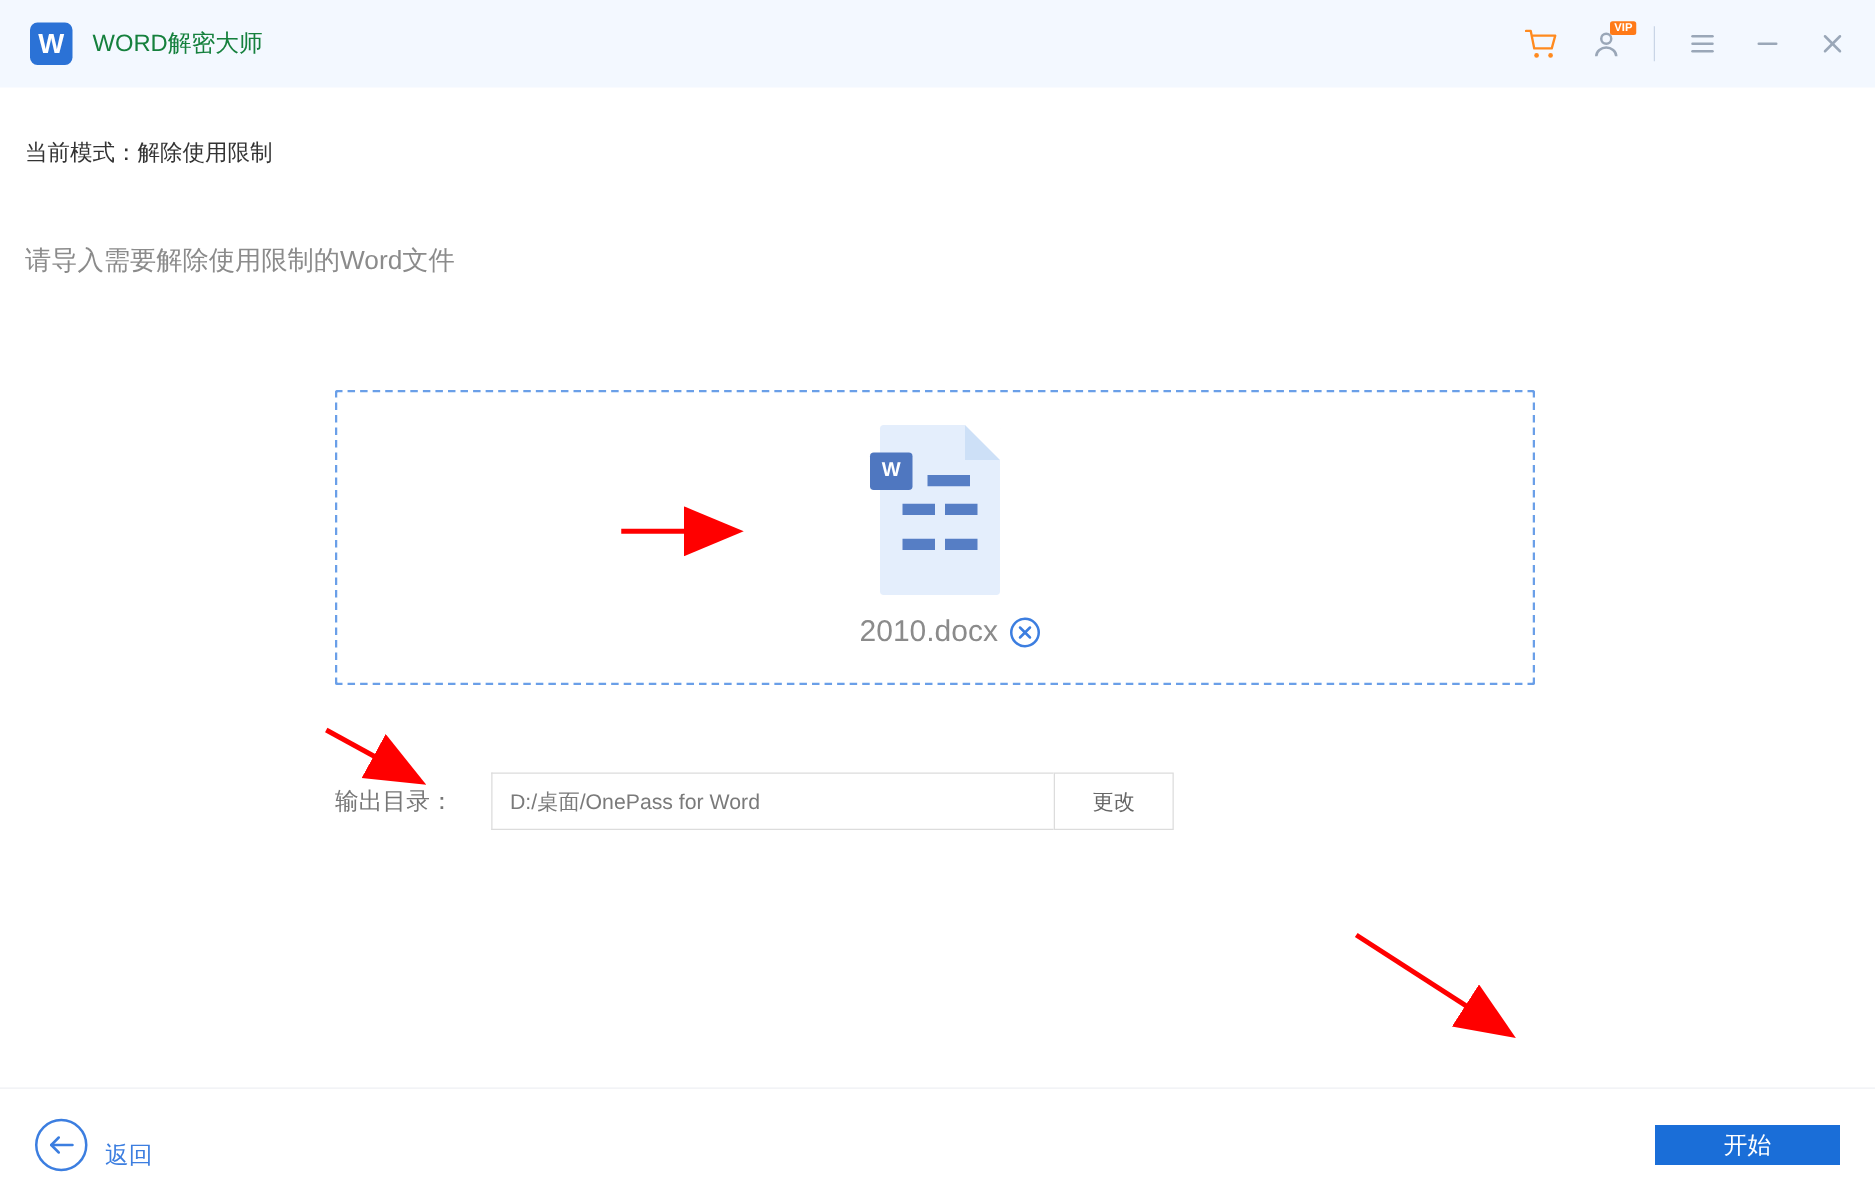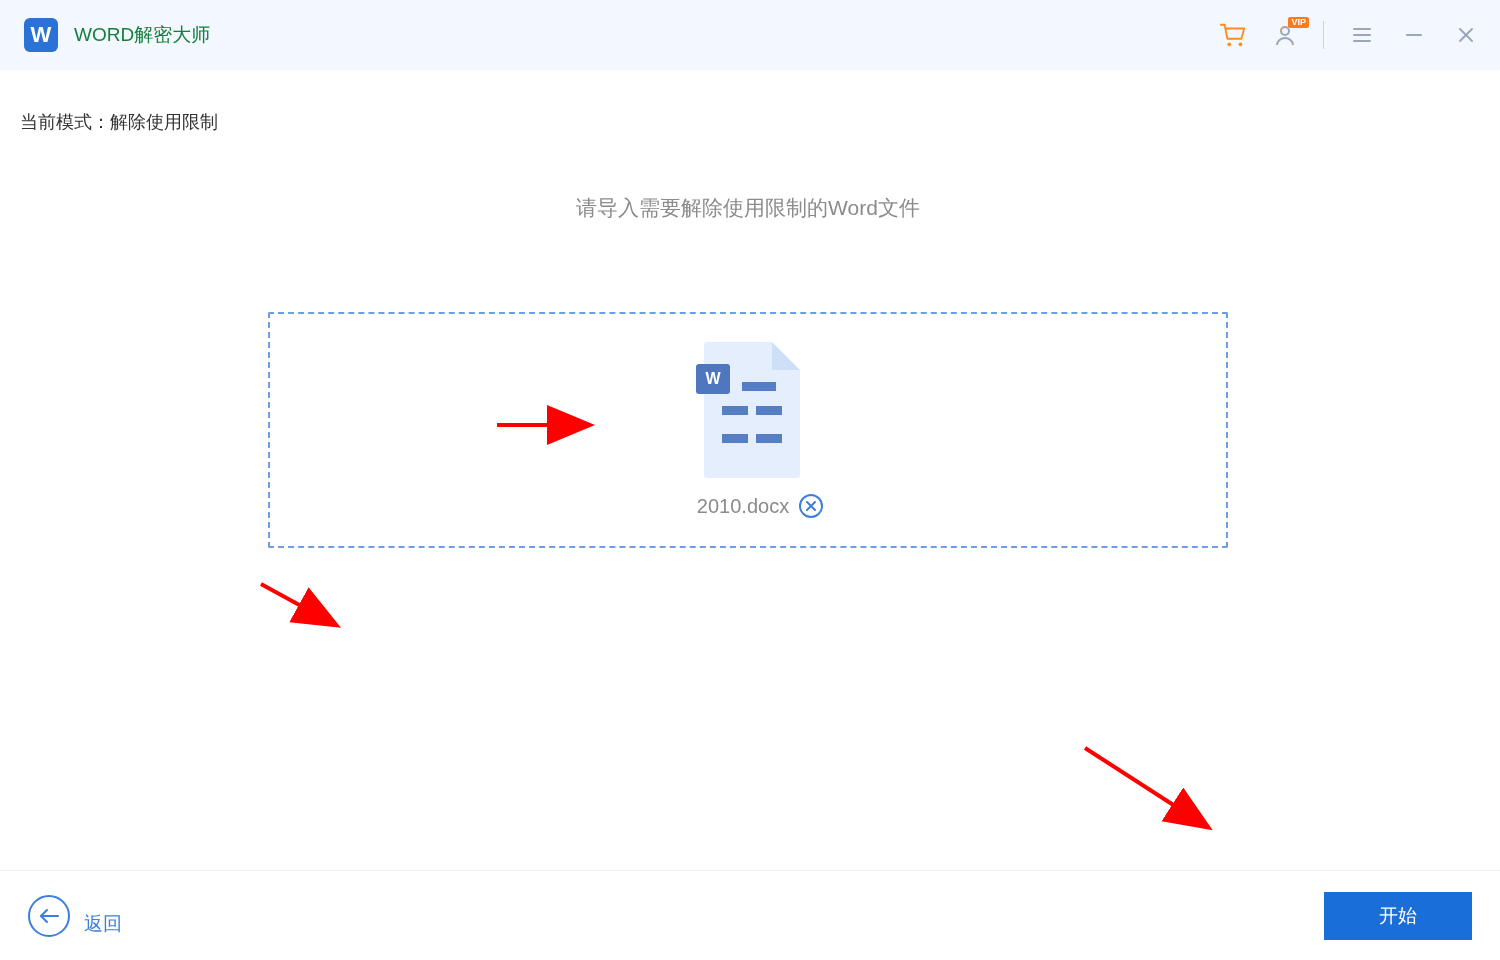--- a/index.html
+++ b/index.html
@@ -80,21 +80,21 @@
   .content {
     padding: 40px 24px 0 20px;
     position: relative;
   }
   .mode-line {
     font-size: 18px;
     color: var(--text-dark);
     margin-bottom: 60px;
   }
   .instruction {
-    text-align: center;
+    text-align: left;
     font-size: 21px;
     color: #8b8b8b;
     margin-bottom: 90px;
   }
 
   
   .dropzone {
     width: 960px;
     height: 236px;
     margin: 0 auto 70px auto;
@@ -146,21 +146,21 @@
   .doc-lines .ln2a { display:inline-block; width:26px; height:9px; background:#567ec5; margin-right:8px;}
   .doc-lines .ln2b { display:inline-block; width:26px; height:9px; background:#567ec5;}
   .doc-lines .row2 { margin-bottom:10px;}
   .doc-lines .ln3a { display:inline-block; width:26px; height:9px; background:#567ec5; margin-right:8px;}
   .doc-lines .ln3b { display:inline-block; width:26px; height:9px; background:#567ec5;}
 
   .file-row {
     display:flex; align-items:center; gap:10px;
   }
   .file-name {
-    font-size: 20px;
+    font-size: 24px;
     color: #8b8b8b;
     margin-left: 24px;
   }
   .remove-btn {
     width:24px; height:24px;
     border:2px solid #3c7ee0;
     border-radius:50%;
     display:flex; align-items:center; justify-content:center;
     cursor:pointer;
     color:#3c7ee0;
@@ -226,21 +226,21 @@
     display:flex; align-items:center; justify-content:center;
     color:#3c7ee0;
   }
   .back-text {
     font-size: 19px;
     color:#3c7ee0;
   }
   .footer-spacer { flex:1; }
   .start-btn {
     width: 148px;
-    height: 48px;
+    height: 32px;
     background: var(--btn-blue);
     color:#fff;
     border:none;
     font-size: 19px;
     cursor:pointer;
   }
 
   
   .arrow {
     position:absolute;
@@ -316,20 +316,25 @@
       <span class="file-name">2010.docx</span>
       <span class="remove-btn">
         <svg width="12" height="12" viewBox="0 0 12 12" stroke="#3c7ee0" stroke-width="2" stroke-linecap="round">
           <line x1="2" y1="2" x2="10" y2="10"></line>
           <line x1="10" y1="2" x2="2" y2="10"></line>
         </svg>
       </span>
     </div>
   </div>
 
+  <div class="output-row">
+    <span class="output-label">输出目录：</span>
+    <input class="output-input" type="text" value="D:/桌面/OnePass for Word" style="">
+    <button class="change-btn">更改</button>
+  </div>
 </div>
 
 <div class="footer">
   <div class="back-btn">
     <span class="back-circle">
       <svg width="22" height="18" viewBox="0 0 22 18" fill="none" stroke="#3c7ee0" stroke-width="2" stroke-linecap="round" stroke-linejoin="round">
         <line x1="20" y1="9" x2="3" y2="9"></line>
         <polyline points="9,3 3,9 9,15"></polyline>
       </svg>
     </span>

